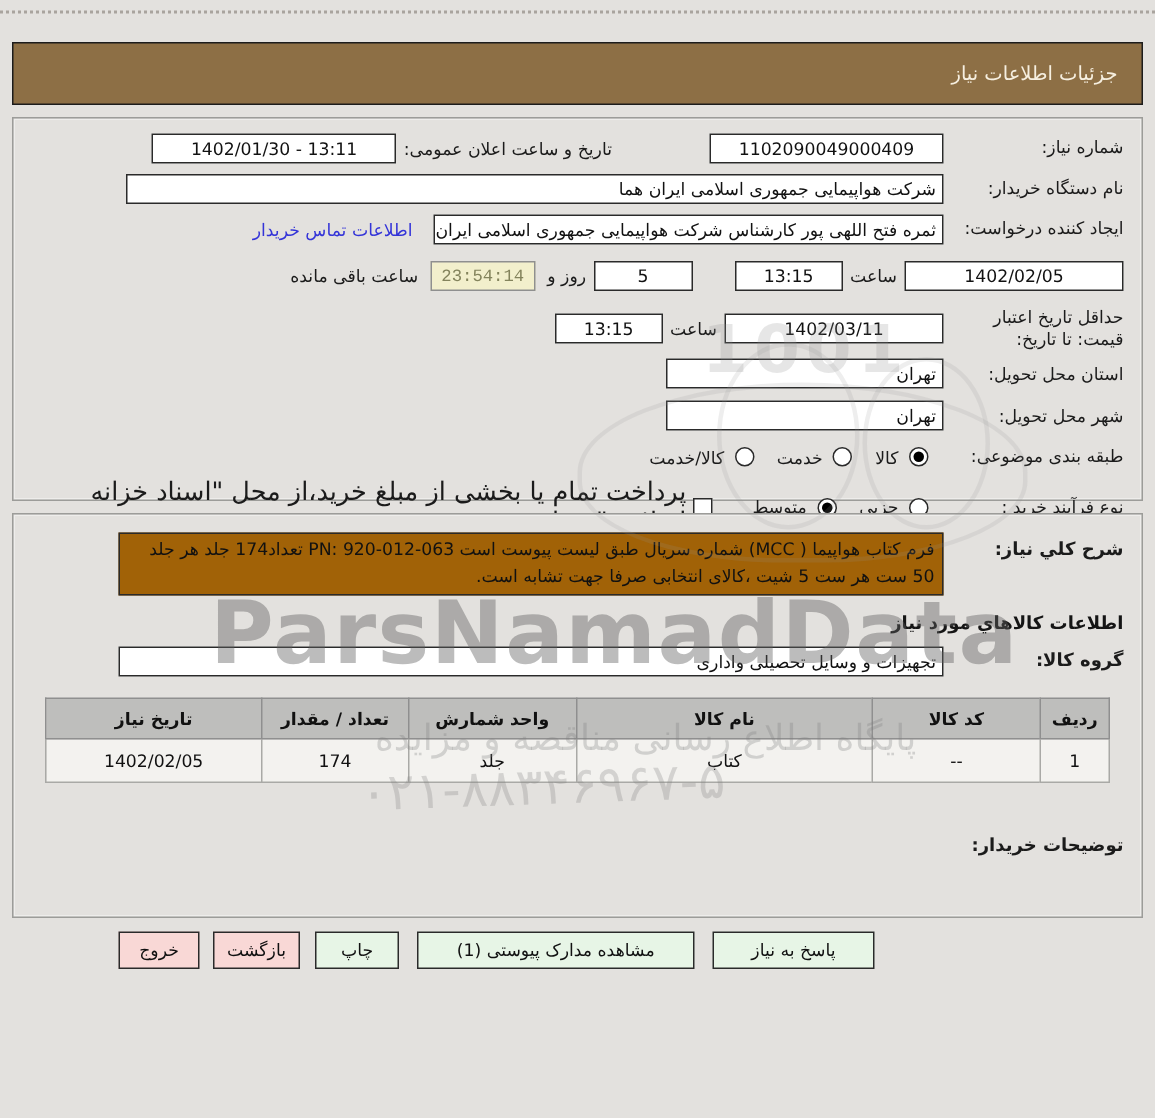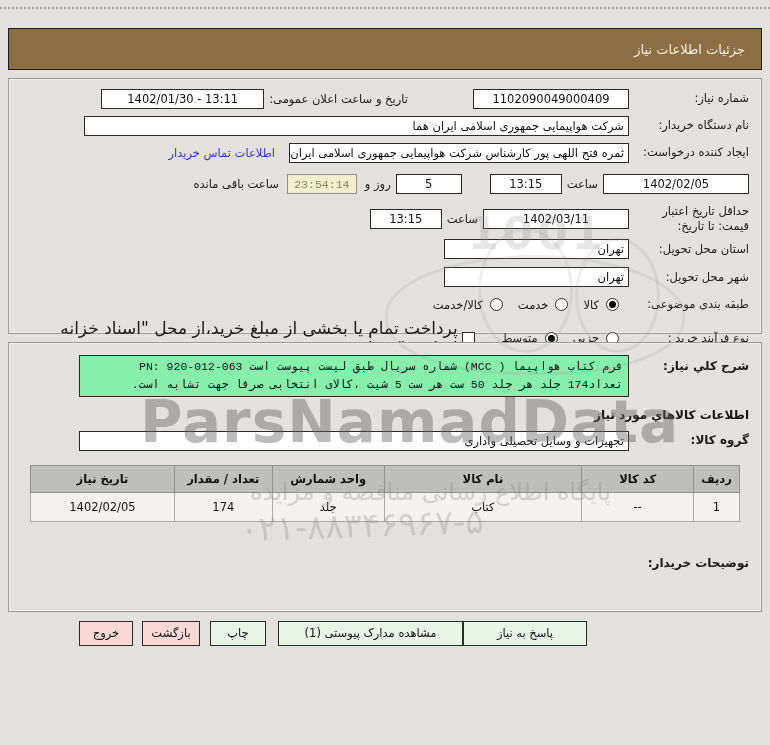--- a/index.html
+++ b/index.html
@@ -68,22 +68,22 @@
   }
   .radio.on::after { content:""; position:absolute; inset:2px; background:#000; border-radius:50%; }
   .checkbox {
     width:13px; height:13px; flex:none; border:1px solid #2a2a2a; background:#fff;
     margin-right:22px; margin-left:4px;
   }
   .chk-text { font-size:17px; color:#1b1b1b; }
 
   .p2row { display:flex; direction:rtl; align-items:flex-start; padding:0 4px; }
   .descbox {
-    width:550px; min-height:42px; background:#86efac; border:1px solid #2a2a2a;
-    font-size:11.5px; color:#111; padding:2px 5px; text-align:right; line-height:1.55;font-family:Liberation Mono, monospace;
+    width:550px; min-height:42px; background:#a16207; border:1px solid #2a2a2a;
+    font-size:11.5px; color:#111; padding:2px 5px; text-align:right; line-height:1.55;
   }
   .section-heading { font-weight:bold; font-size:12px; color:#151515; padding:11px 4px 9px 0; }
   .groupinput { width:550px; }
   .notesbox {
     width:537px; height:62px; background:#fff; border:1px solid #2a2a2a;
     font-size:11.5px; color:#111; padding:2px 6px; text-align:center; line-height:1.6;
   }
 
   table.items {
     width:710px; margin:14px auto 12px auto; border-collapse:collapse; direction:rtl;
@@ -103,21 +103,21 @@
     display:flex; direction:ltr; align-items:center; padding-left:79px;text-align:right;
   }
   .btn {
     height:25px; border:1px solid #2a2a2a; font-size:11.5px; color:#111;
     display:flex; align-items:center; justify-content:center; cursor:pointer;
     font-family:"DejaVu Sans", sans-serif;
   }
   .btn.green { background:#e7f5e6; }
   .btn.pink { background:#f9d8d6; }
   .b-exit{width:54px}.b-back{width:58px;margin-left:9px}.b-print{width:56px;margin-left:10px}
-  .b-docs{width:185px;margin-left:12px}.b-reply{width:124px;margin-left:0}
+  .b-docs{width:185px;margin-left:12px}.b-reply{width:108px;margin-left:12px}
 
   
   .wm { position:absolute; pointer-events:none; z-index:6; white-space:nowrap; }
   .wm-main {
     top:388px; left:140px; font-size:58px; font-weight:bold; letter-spacing:1px;
     color:rgba(95,95,95,0.42); direction:ltr;
   }
   .wm-fa1 { top:478px; left:250px; font-size:24px; color:rgba(130,130,130,0.30); }
   .wm-phone { top:505px; left:240px; font-size:34px; color:rgba(130,130,130,0.28); transform:rotate(-2deg); }
   .wm-digits { top:208px; left:468px; font-size:44px; font-weight:bold; color:rgba(140,140,140,0.22); direction:ltr; letter-spacing:4px;}

